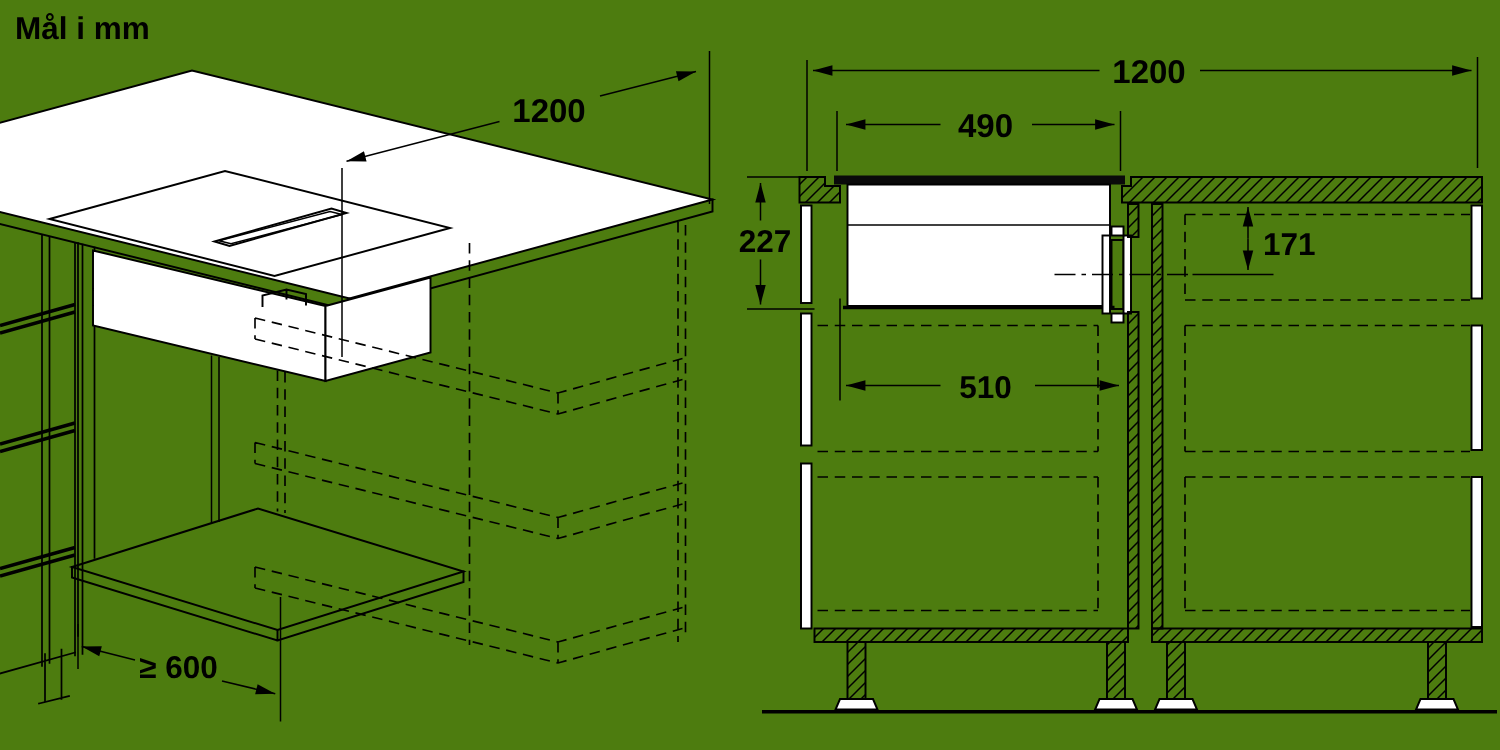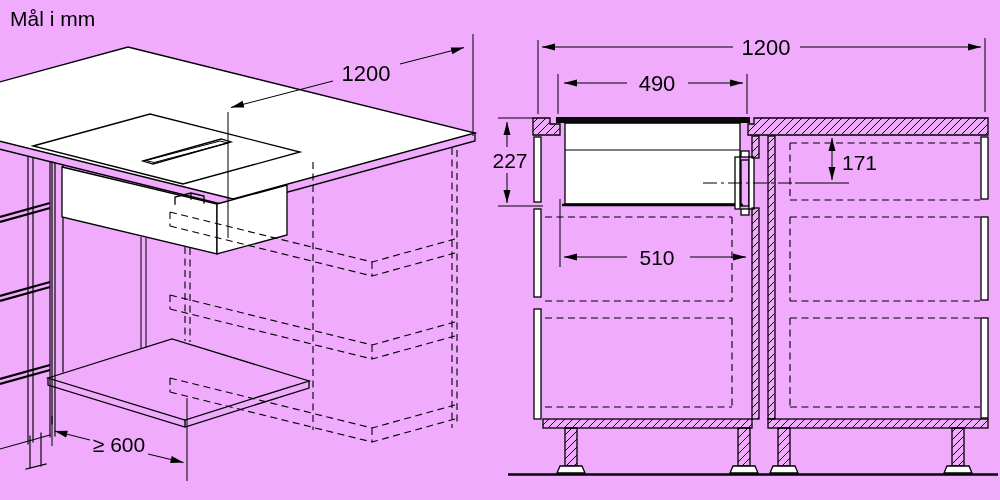--- a/index.html
+++ b/index.html
@@ -1,17 +1,17 @@
 <!DOCTYPE html>
 <html><head>
 <meta charset="utf-8">
 <style>
   html,body { margin:0; padding:0; background:#ffffff; }
-  .canvas { width:1000px; height:500px; background:#f0abfc; position:relative;
-            font-family:"Liberation Sans", sans-serif; overflow:hidden; }
+  .canvas { width:1000px; height:500px; background:#4d7c0f; position:relative;
+            font-family:"Liberation Sans", sans-serif; overflow:hidden;font-weight:bold; }
   svg { display:block; }
   text { fill:#000; font-family:"Liberation Sans", sans-serif; }
   .title-txt { font-size:21px; }
   .dim-txt   { font-size:22px; }
   .dim-txt-s { font-size:21px; }
   .ln    { stroke:#000; stroke-width:1.3; fill:none; stroke-linecap:square; }
   .ln12  { stroke:#000; stroke-width:1.15; fill:none; stroke-linecap:square; }
   .thin  { stroke:#000; stroke-width:1;   fill:none; }
   .thick { stroke:#000; stroke-width:2.3; fill:none; }
   .dash  { stroke:#000; stroke-width:1.1; fill:none; stroke-dasharray:7 4.5; }

